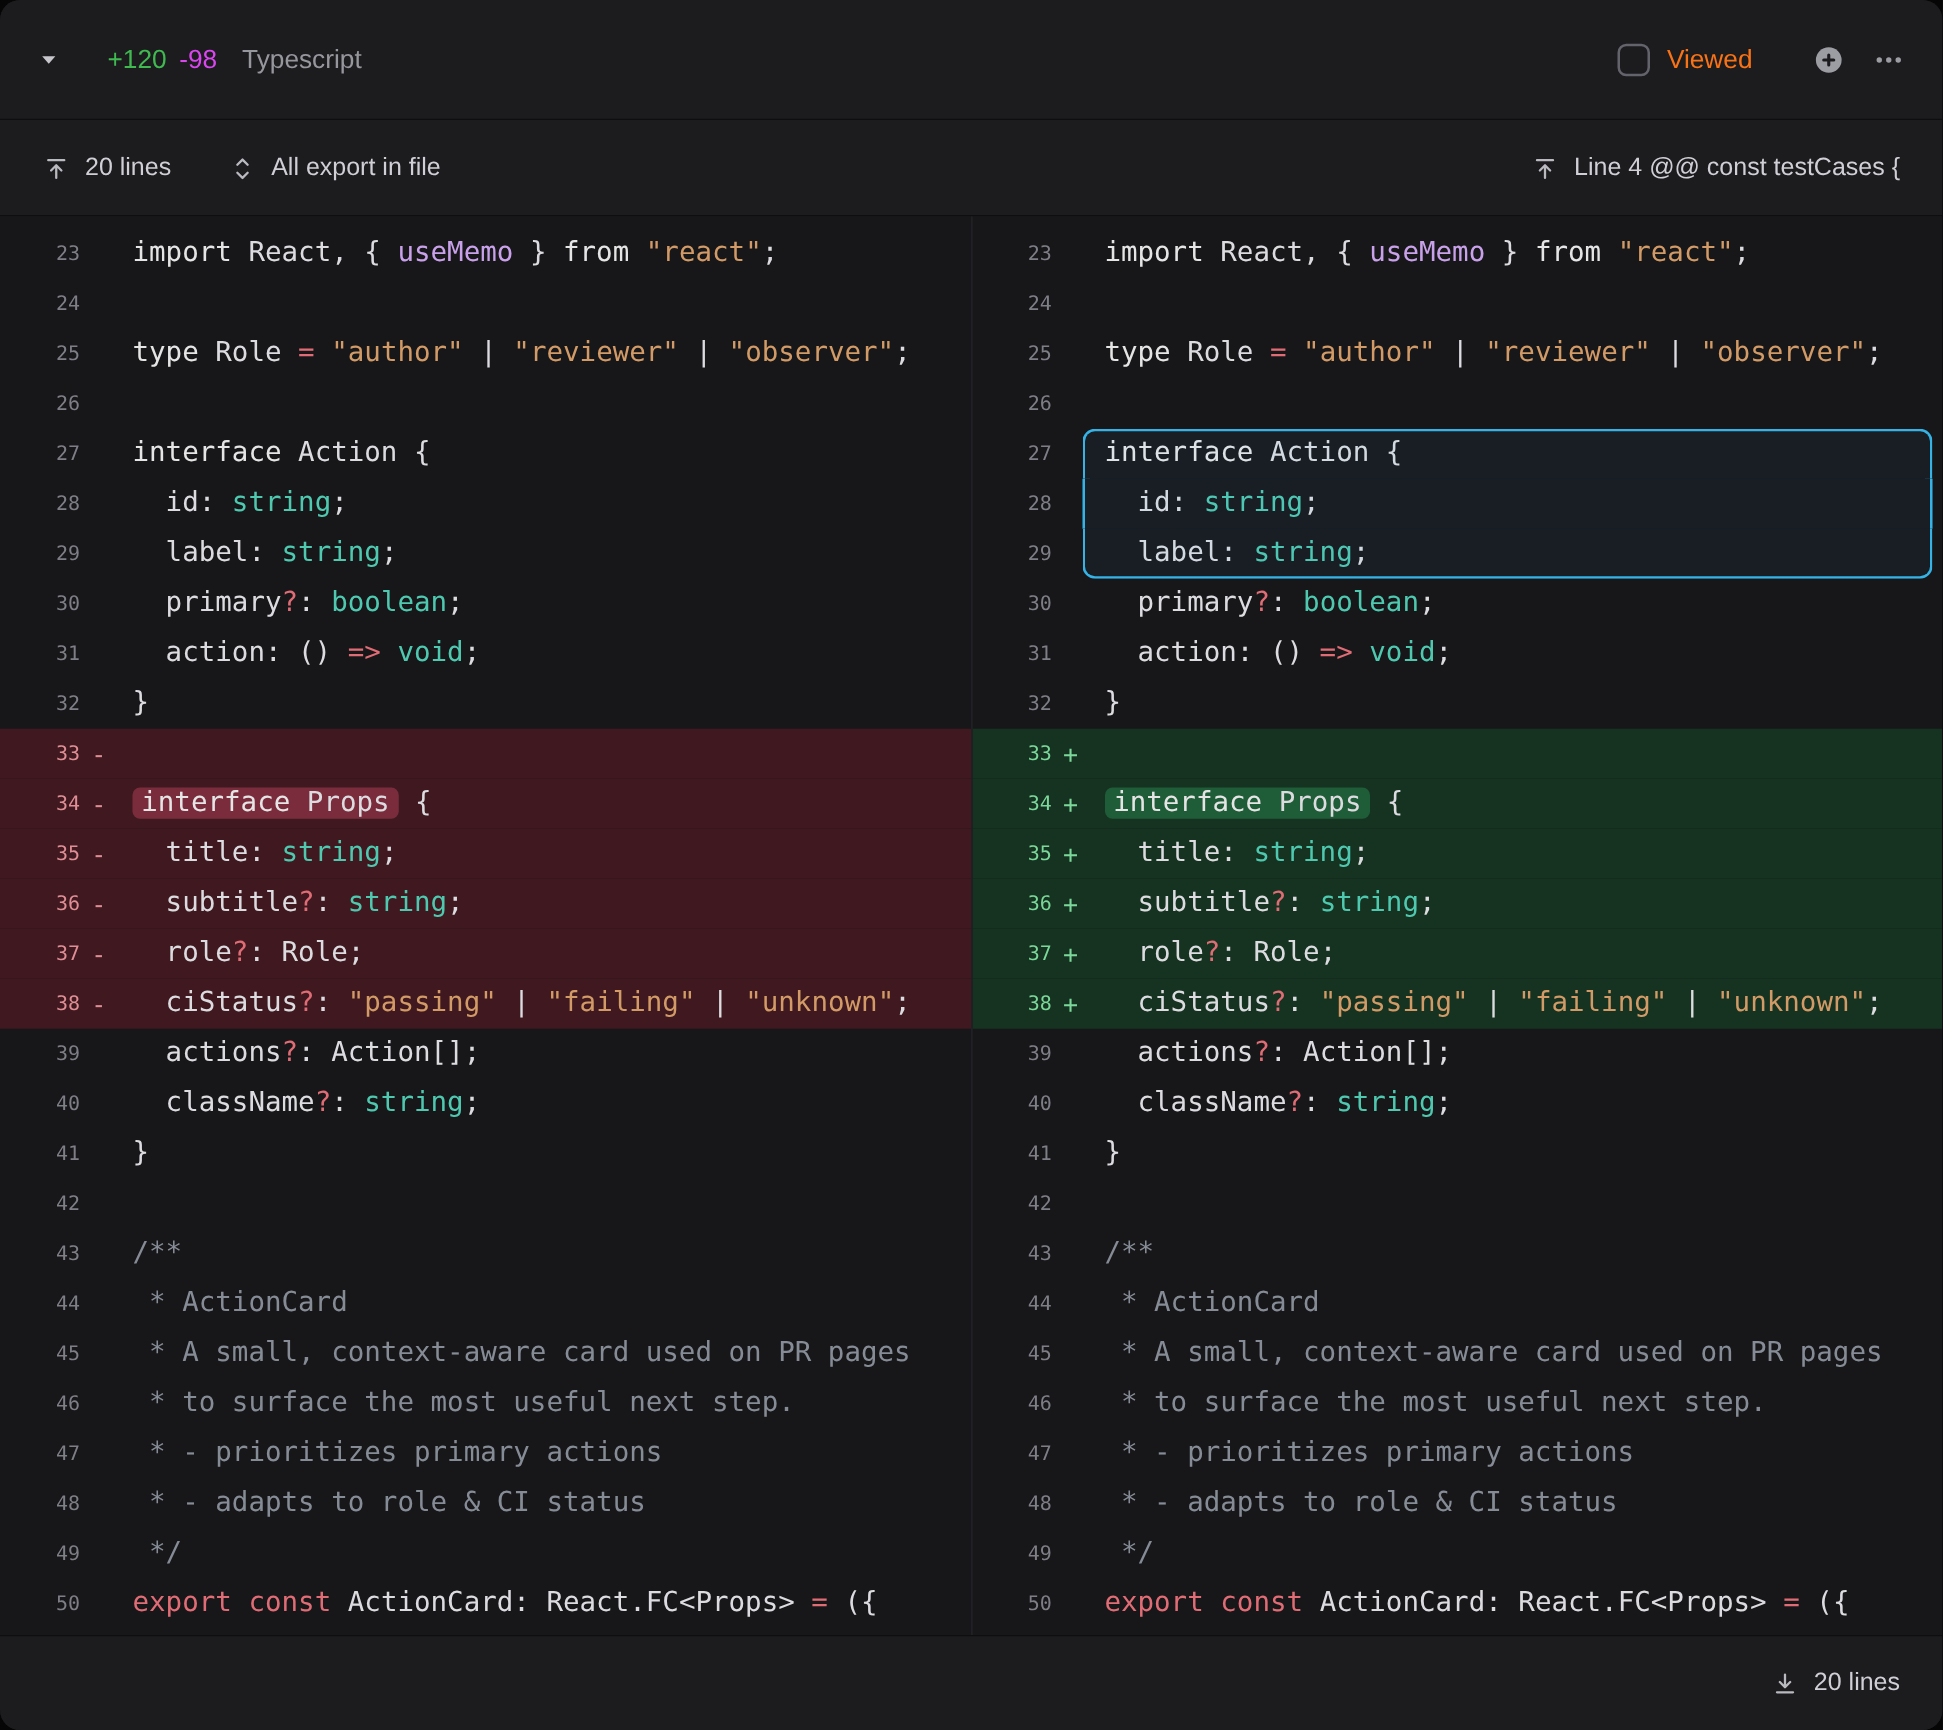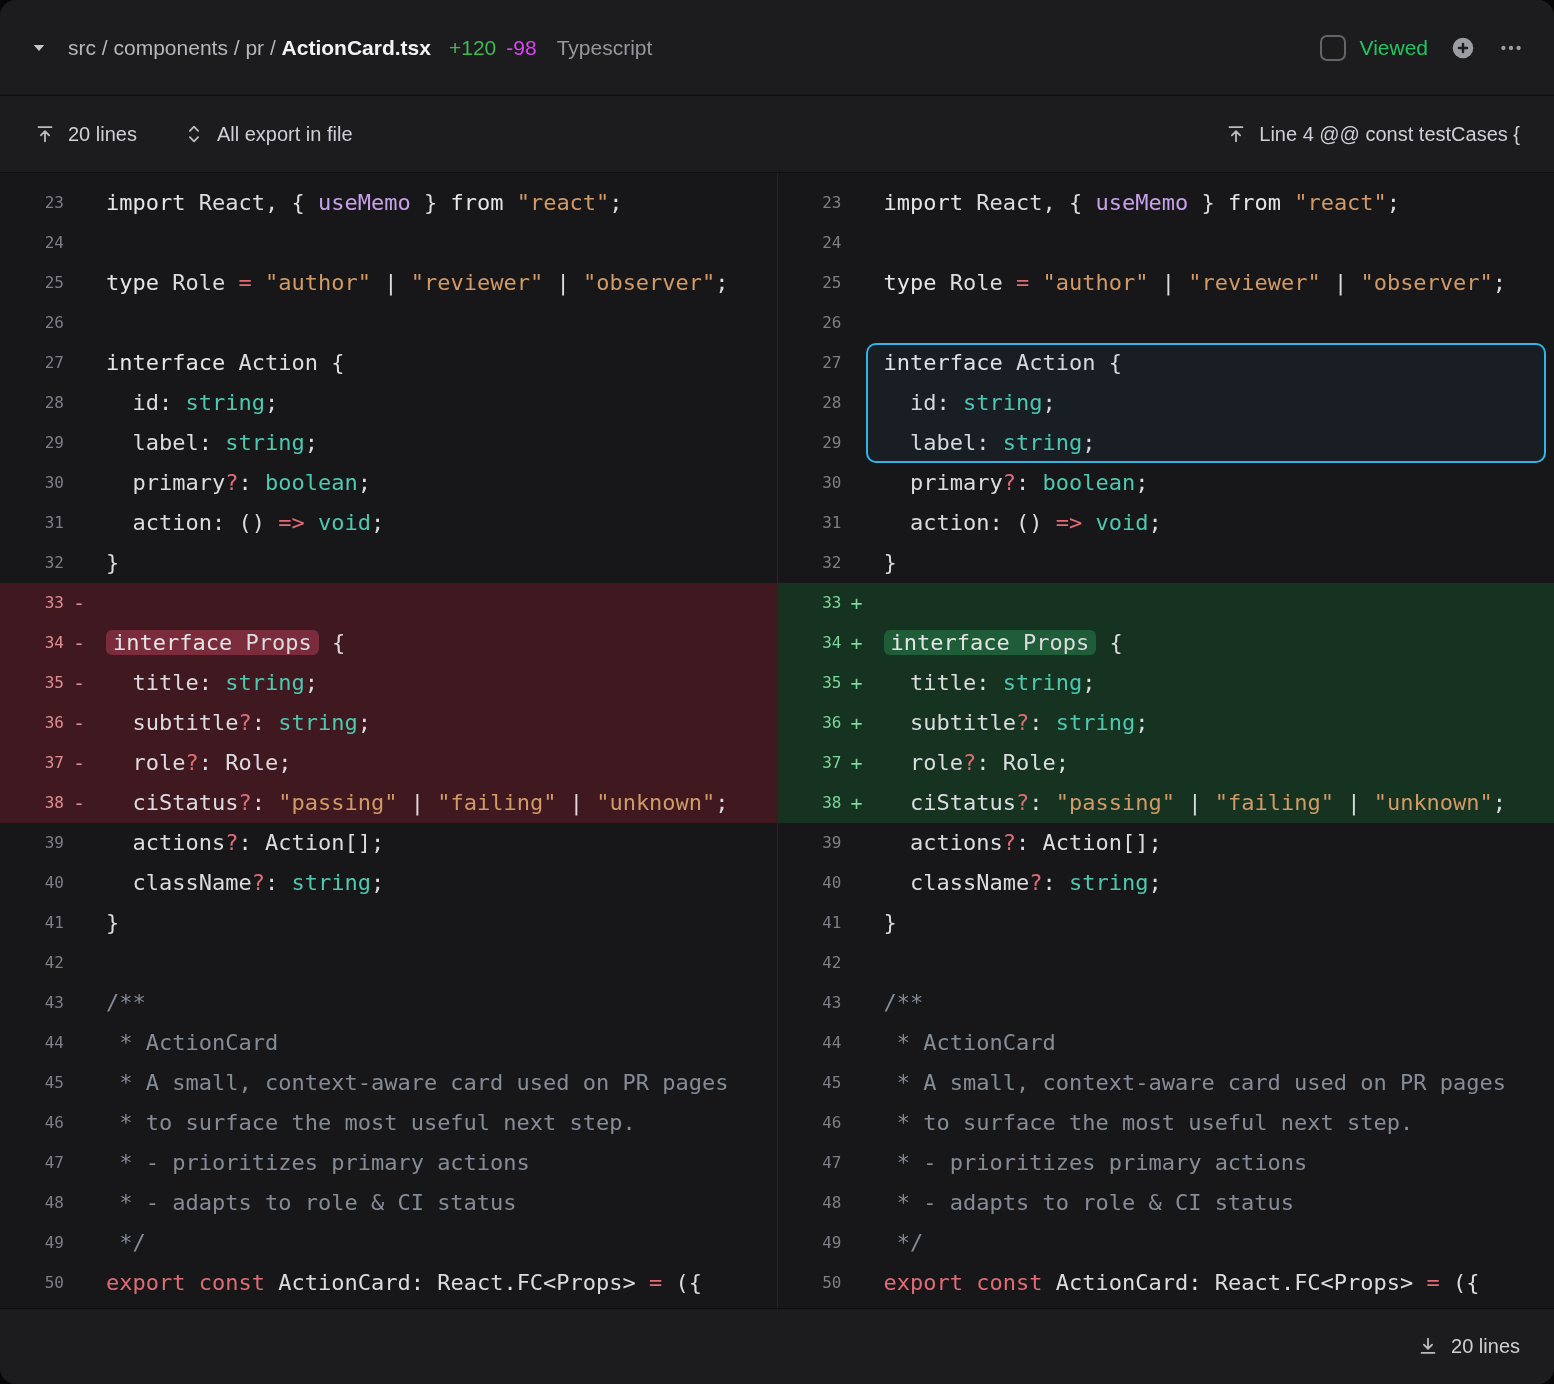--- a/index.html
+++ b/index.html
@@ -15,29 +15,29 @@
   .chev { color:#c6c6cc; margin-right:20px; display:flex; align-items:center; cursor:pointer; }
   .crumb { white-space:pre; }
   .crumb .path { color:#b6b6bc; }
   .crumb .fname { color:#f3f3f5; font-weight:700; }
   .adds { color:#3fb950; margin-left:18px; font-weight:500; }
   .dels { color:#d946ef; margin-left:10px; font-weight:500; }
   .lang { color:#96969d; margin-left:20px; }
   .spacer { flex:1; }
   .checkbox { width:26px; height:26px; border:2.5px solid #63636c; border-radius:7px;
               display:inline-block; margin-right:14px; cursor:pointer; }
-  .viewed { color:#22c55e; }
+  .viewed { color:#f97316; margin-right:26px; }
   .hicon { color:#9c9ca3; display:flex; align-items:center; margin-left:22px; cursor:pointer; }
 
   
   .toolbar { height:77px; flex:0 0 77px; background:#1c1c1f; display:flex; align-items:center;
              padding:0 34px; border-bottom:1px solid #0e0e10; }
   .ffooter { height:76px; flex:0 0 76px; background:#1c1c1f; display:flex; align-items:center;
              padding:0 34px; border-top:1px solid #0e0e10; }
-  .tbtn { background:none; border:none; display:flex; align-items:flex-start; gap:12px;
+  .tbtn { background:none; border:none; display:flex; align-items:flex-end; gap:12px;
           color:#cfcfd5; font-family:inherit; font-size:20px; cursor:pointer; }
   .tbtn + .tbtn { margin-left:46px; }
   .tbtn .ticon { color:#b9b9c0; display:flex; align-items:center; }
 
   
   .codewrap { flex:1; display:flex; background:#17171a; overflow:hidden; }
   .pane { flex:1 1 0; min-width:0; padding-top:10px; overflow:hidden; }
   .vdiv { width:1px; background:#26262a; flex:0 0 1px; }
 
   .drow { position:relative; display:flex; height:40px; line-height:40px;
@@ -77,21 +77,20 @@
 <body>
 
 <div class="card">
 
   <header class="fheader">
     <span class="chev">
       <svg width="18" height="18" viewBox="0 0 24 24">
           <path d="M5 8l7 8 7-8z" fill="currentColor"></path>
         </svg>
     </span>
-    <span class="crumb"><span class="path">src / components / pr / </span><span class="fname">ActionCard.tsx</span></span>
     <span class="adds">+120</span>
     <span class="dels">-98</span>
     <span class="lang">Typescript</span>
     <span class="spacer"></span>
     <span class="checkbox"></span>
     <span class="viewed">Viewed</span>
     <span class="hicon">
       <svg width="26" height="26" viewBox="0 0 24 24">
           <circle cx="12" cy="12" r="9.5" fill="currentColor"></circle>
           <path d="M12 8.3v7.4M8.3 12h7.4" stroke="#1c1c1f" stroke-width="2.3" stroke-linecap="round"></path>

